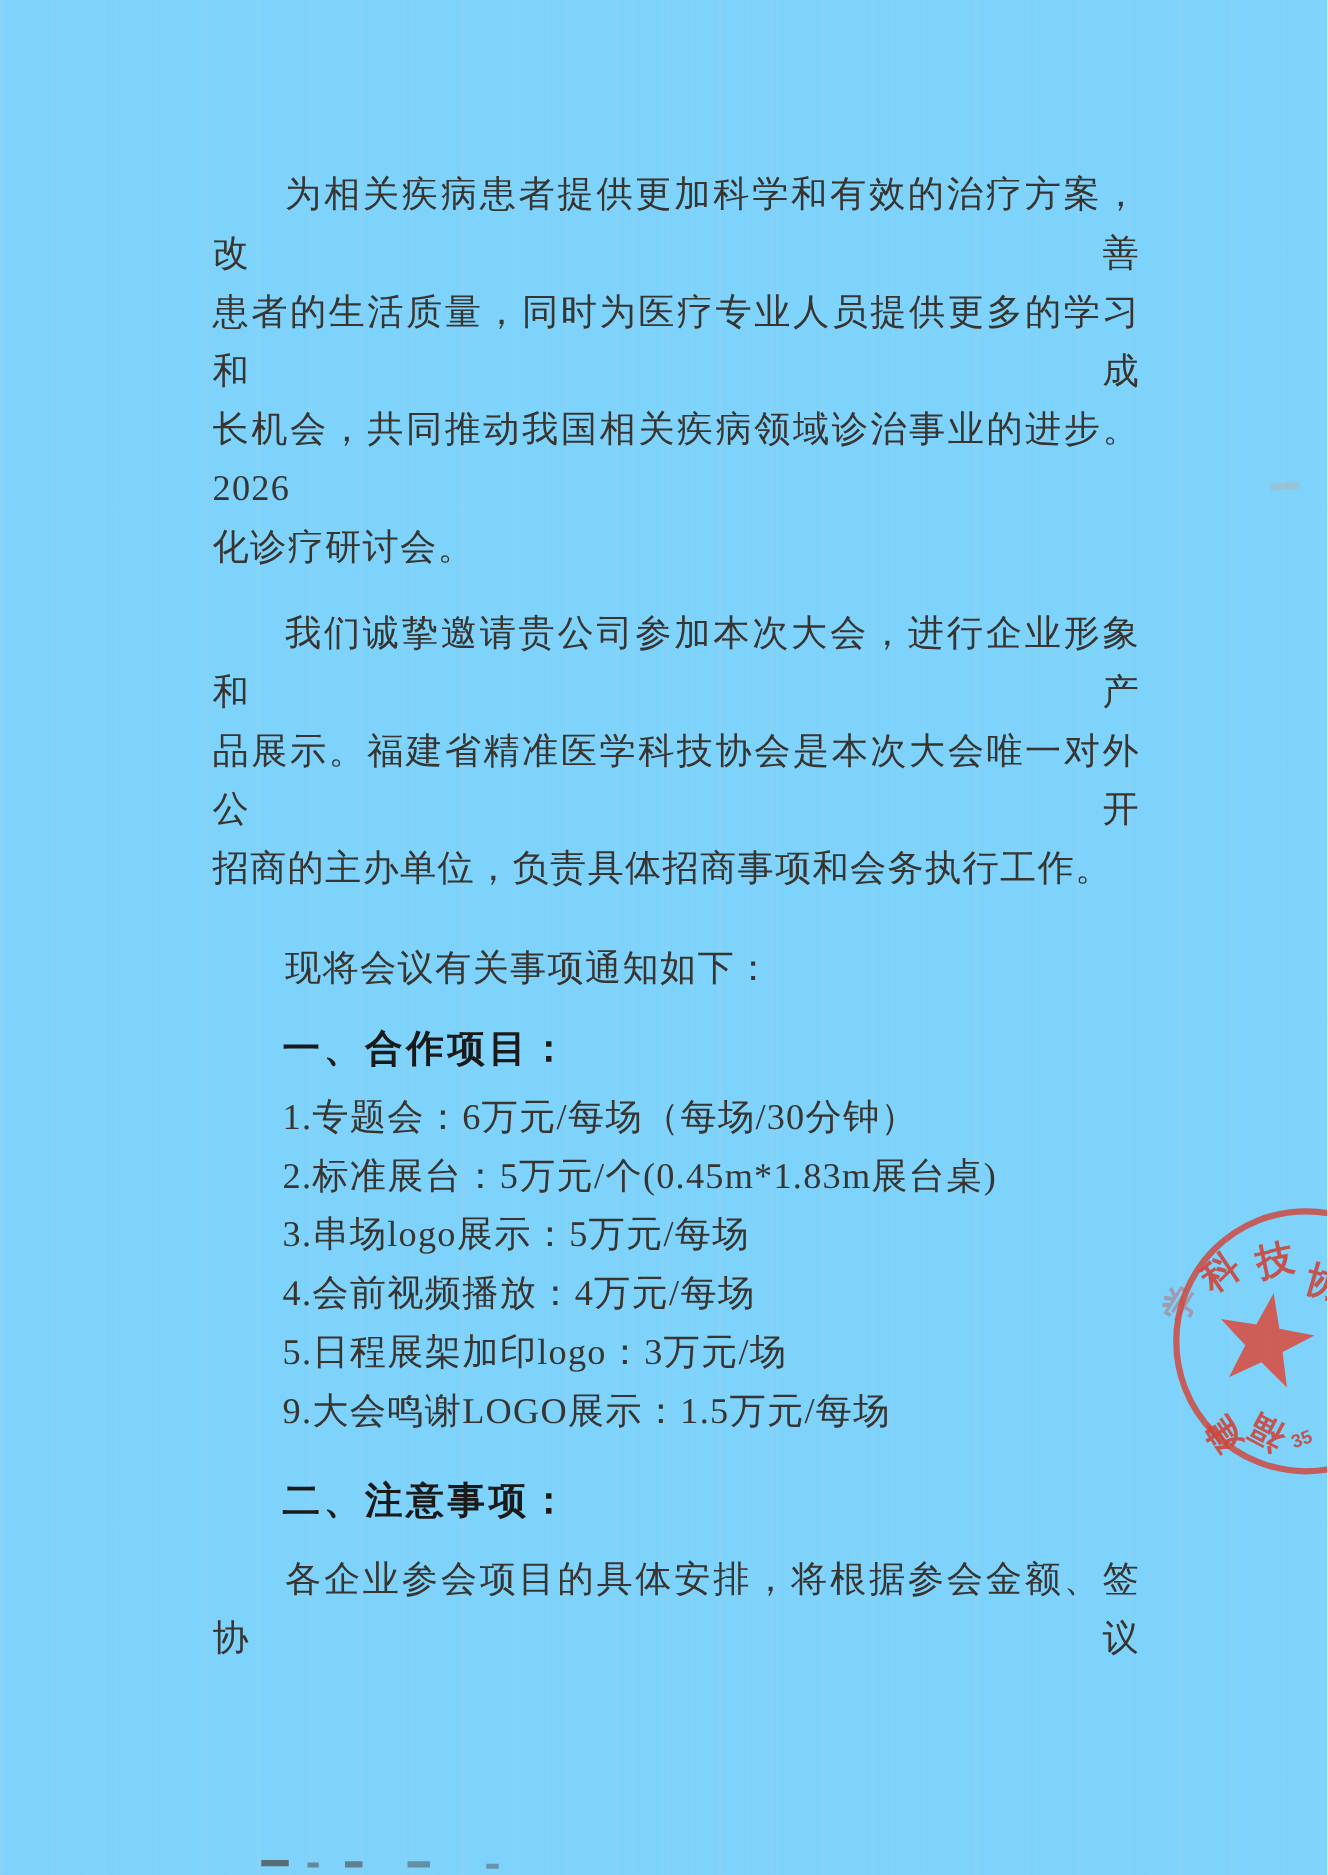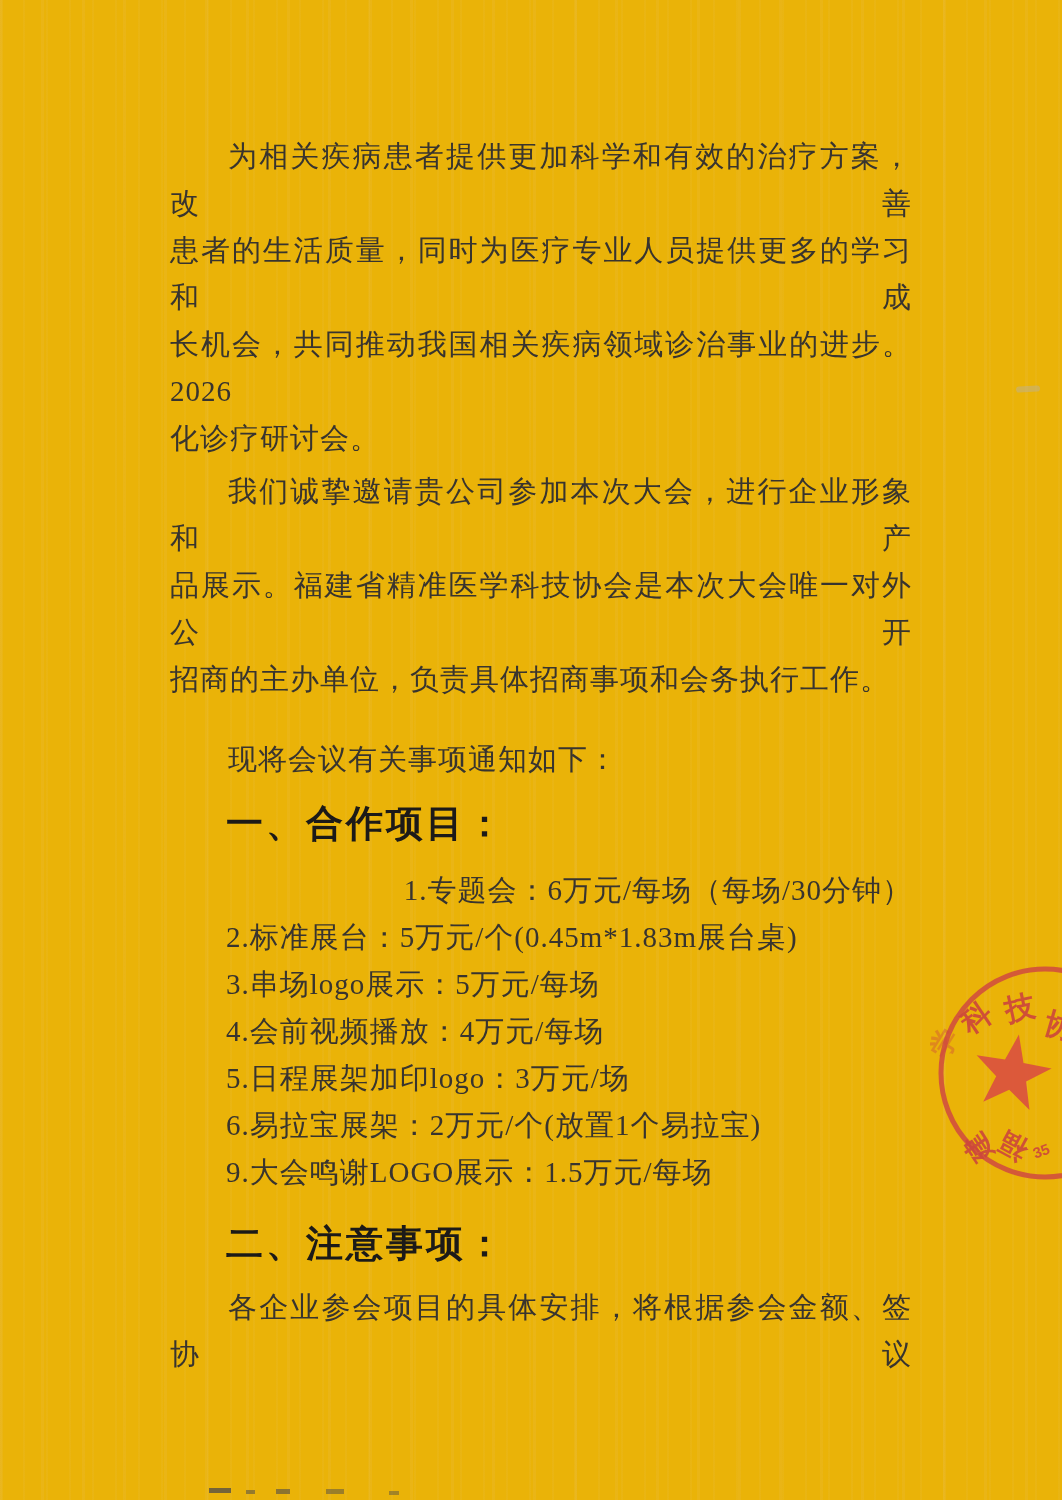--- a/index.html
+++ b/index.html
@@ -1,19 +1,19 @@
 <!DOCTYPE html>
 <html><head>
 <meta charset="utf-8">
 <style>
   html,body{margin:0;padding:0;background:#ffffff;}
   .page{
     position:relative;
     width:1062px;height:1500px;
-    background:#eab308;
+    background:#7dd3fc;
     overflow:hidden;
     font-family:"Liberation Serif","DejaVu Serif",serif;
   }
   
   .scan-texture{
     position:absolute;inset:0;pointer-events:none;
     background:
       repeating-linear-gradient(90deg, rgba(233,206,206,0.07) 0 3px, rgba(255,255,255,0) 3px 41px),
       repeating-linear-gradient(90deg, rgba(226,214,214,0.05) 0 2px, rgba(255,255,255,0) 2px 23px);
   }
@@ -28,32 +28,32 @@
     line-height:47px;
     letter-spacing:1px;
     white-space:nowrap;
   }
   .wrap{white-space:normal;}
   .just{text-align:justify;text-align-last:justify;}
   .indent{text-indent:58px;}
   .heading{
     font-family:"Liberation Sans","DejaVu Sans",sans-serif;
     font-weight:700;
-    font-size:37px;
+    font-size:30px;
     line-height:47px;
     letter-spacing:3px;
     color:#1c1a18;
     text-indent:56px;
     white-space:nowrap;
   }
-  .mt-p2{margin-top:6px;}
+  .mt-p2{margin-top:22px;}
   .mt-p3{margin-top:33px;}
   .mt-h1{margin-top:17px;}
   .item{text-indent:56px;}
-  .item.first{margin-top:20px;text-align:right;}
+  .item.first{margin-top:8px;}
   .mt-h2{margin-top:24px;}
   .mt-p4{margin-top:17px;}
 
   .seal{
     position:absolute;
     left:930px;top:950px;
     width:132px;height:250px;
     pointer-events:none;
   }
   .seal svg{display:block;}
@@ -105,21 +105,20 @@
     <div class="line indent mt-p3">现将会议有关事项通知如下：</div>
 
     <div class="heading mt-h1">一、合作项目：</div>
 
     <div>
       <div class="line item first">1.专题会：6万元/每场（每场/30分钟）</div>
       <div class="line item">2.标准展台：5万元/个(0.45m*1.83m展台桌)</div>
       <div class="line item">3.串场logo展示：5万元/每场</div>
       <div class="line item">4.会前视频播放：4万元/每场</div>
       <div class="line item">5.日程展架加印logo：3万元/场</div>
-      <div class="line item">6.易拉宝展架：2万元/个(放置1个易拉宝)</div>
       <div class="line item">9.大会鸣谢LOGO展示：1.5万元/每场</div>
     </div>
 
     <div class="heading mt-h2">二、注意事项：</div>
 
     <div class="mt-p4">
       <div class="line wrap just indent">各企业参会项目的具体安排，将根据参会金额、签协议</div>
 
     </div>
 

